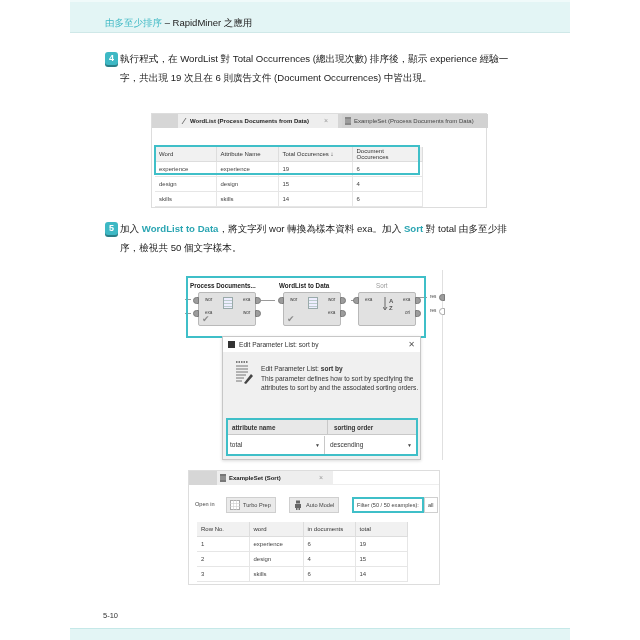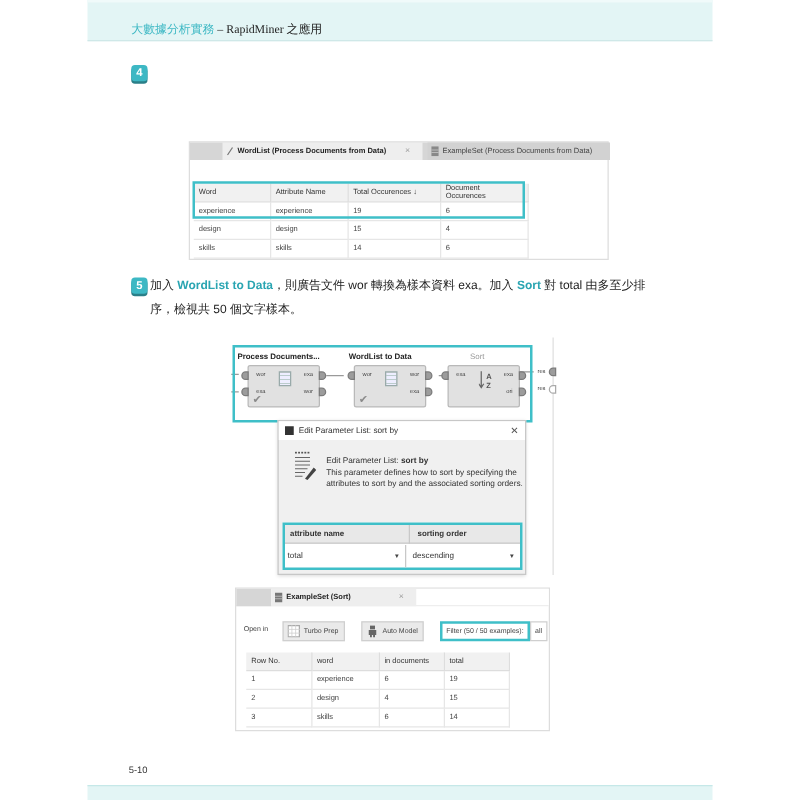--- a/index.html
+++ b/index.html
@@ -3,21 +3,21 @@
 <meta charset="utf-8">
 <style>
   * { box-sizing: border-box; margin: 0; padding: 0; }
   html, body { width: 640px; height: 640px; background: #ffffff; overflow: hidden; }
   body { position: relative; font-family: "Liberation Sans", "DejaVu Sans", sans-serif; color: #333; }
 
   .header-band { position: absolute; left: 70px; top: 0; width: 500px; height: 33px; background: #e3f5f5; border-bottom: 1px solid #cfe8e8; }
   .header-band .topline { position: absolute; left: 0; top: 0; width: 100%; height: 2px; background: #f0fafa; }
   .header-title { position: absolute; left: 105px; top: 17px; font-size: 9.5px; white-space: nowrap; }
   .header-title .hl { color: #3db8c4; }
-  .header-title .rest { color: #222; font-family: Liberation Serif, serif; }
+  .header-title .rest { color: #222; }
 
   .step { position: absolute; left: 120px; width: 400px; font-size: 9.6px; line-height: 19px; color: #222; }
   .step-badge { position: absolute; left: -15px; top: 3px; width: 13px; height: 13px; border-radius: 3px; background: #3db8c4; color: #fff; font-size: 9px; font-weight: bold; text-align: center; line-height: 13px; box-shadow: 0 2px 0 #2a7f88; }
   .step .kw { color: #2aa5b2; font-weight: bold; }
 
   
   .panel1 { position: absolute; left: 151px; top: 113px; width: 336px; height: 95px; border: 1px solid #ddd; background: #fff; }
   .tabbar { position: absolute; left: 0; top: 0; width: 100%; height: 14px; background: #d6d6d6; }
   .tab { position: absolute; top: 0; height: 14px; font-size: 6px; line-height: 14px; white-space: nowrap; padding-left: 12px; }
   .tab.active { left: 26px; width: 160px; background: #eeeeee; font-weight: bold; color: #222; }
@@ -77,25 +77,26 @@
   .page-num { position: absolute; left: 103px; top: 611px; font-size: 7.5px; color: #333; }
   .footer-band { position: absolute; left: 70px; top: 628px; width: 500px; height: 12px; background: #e3f5f5; border-top: 1px solid #c5e8e8; }
 </style>
 </head>
 <body>
 
 <div class="header-band">
     <div class="topline"></div>
   </div>
 <div class="header-title">
-  <span class="hl">大數據分析實務</span><span class="rest"> – RapidMiner 之應用</span>
+  <span class="hl">由多至少排序</span><span class="rest"> – RapidMiner 之應用</span>
 </div>
 
 <div class="step" style="top:49px;">
   <div class="step-badge">4</div>
+  <span>執行程式，在 WordList 對 Total Occurrences (總出現次數) 排序後，顯示 experience 經驗一字，共出現 19 次且在 6 則廣告文件 (Document Occurrences) 中皆出現。</span>
 </div>
 
 <div class="panel1">
   <div class="tabbar">
     <div class="tab active">
       <svg class="tab-icon" viewBox="0 0 6 8">
           <path d="M1 7 L5 1" stroke="#777" stroke-width="1"></path>
         </svg>
       <span>WordList (Process Documents from Data)</span>
       <span class="tab-close">×</span>
@@ -136,21 +137,21 @@
         <td>14</td>
         <td>6</td>
       </tr>
     </tbody>
   </table>
 </div>
 <div class="wl-highlight"></div>
 
 <div class="step" style="top:219px;">
   <div class="step-badge">5</div>
-  <span>加入 </span><span class="kw">WordList to Data</span><span>，則廣告文件 wor 轉換為樣本資料 exa。加入 </span><span class="kw">Sort</span><span> 對 total 由多至少排序，檢視共 50 個文字樣本。</span>
+  <span>加入 </span><span class="kw">WordList to Data</span><span>，將文字列 wor 轉換為樣本資料 exa。加入 </span><span class="kw">Sort</span><span> 對 total 由多至少排序，檢視共 50 個文字樣本。</span>
 </div>
 
 <div class="process">
 
   <div class="wire" style="left:0; top:29px; width:6px;"></div>
   <div class="wire" style="left:0; top:43px; width:6px;"></div>
   <div class="wire" style="left:76px; top:30px; width:14px;"></div>
   <div class="wire" style="left:166px; top:30px; width:12px;"></div>
   <div class="wire" style="left:230px; top:27px; width:12px;"></div>
 

